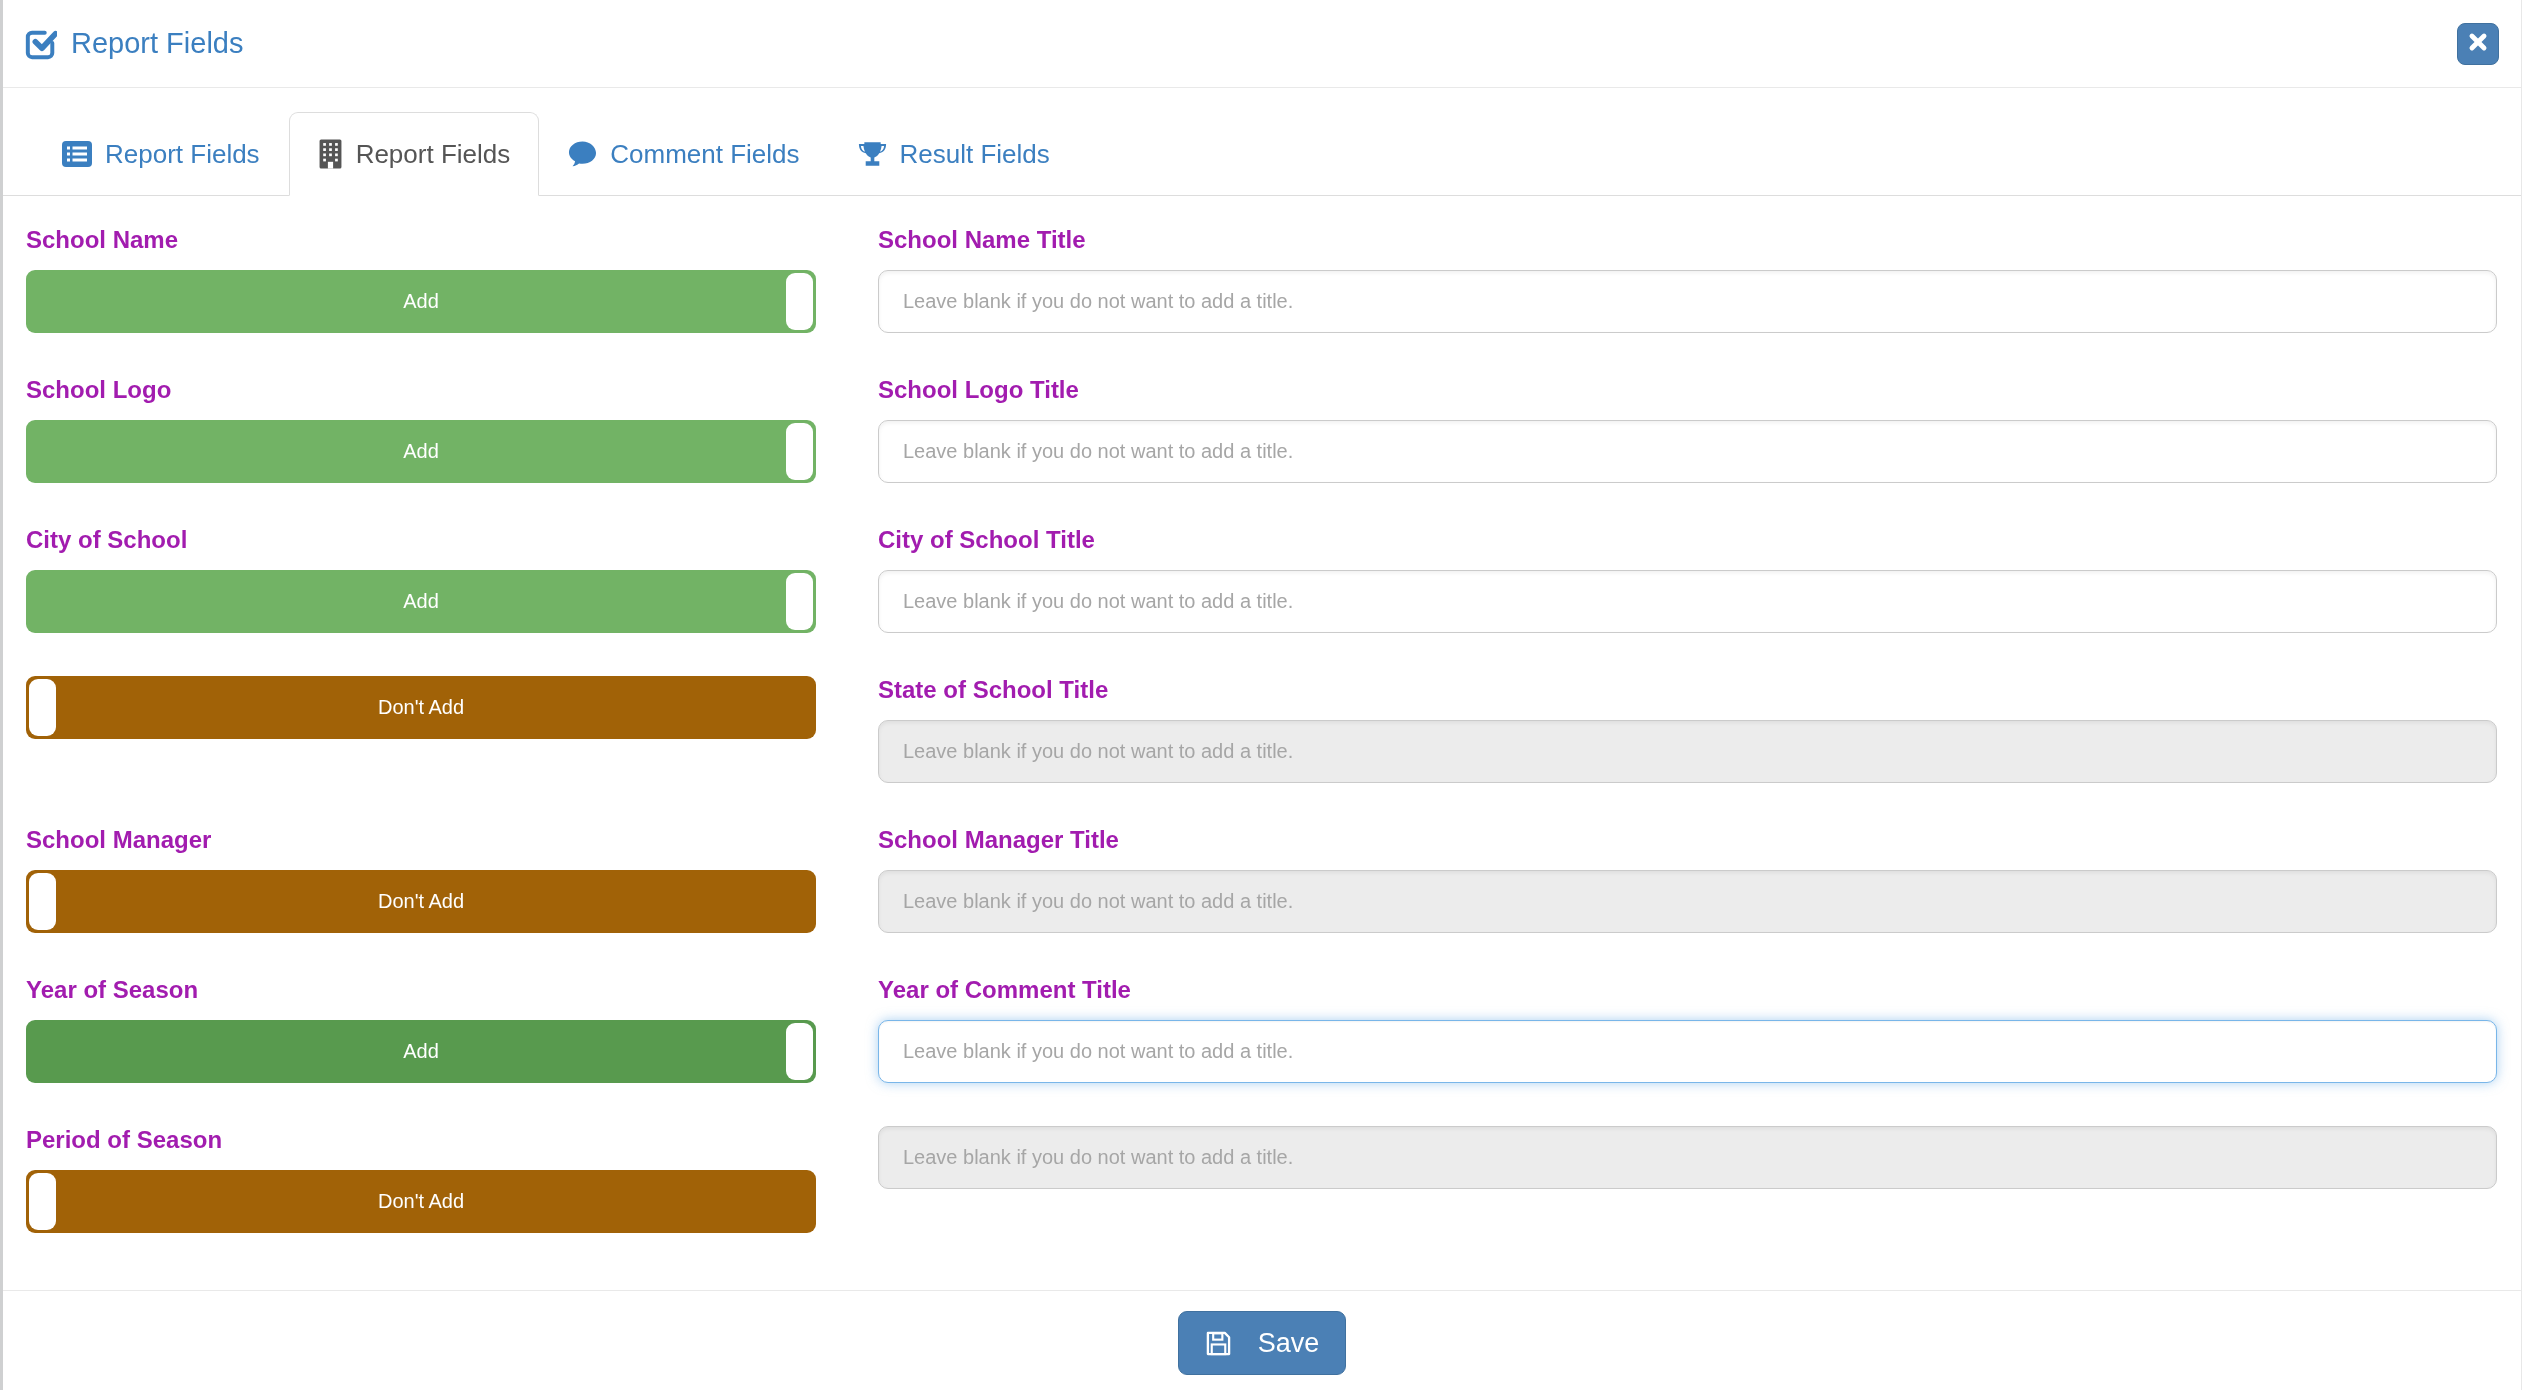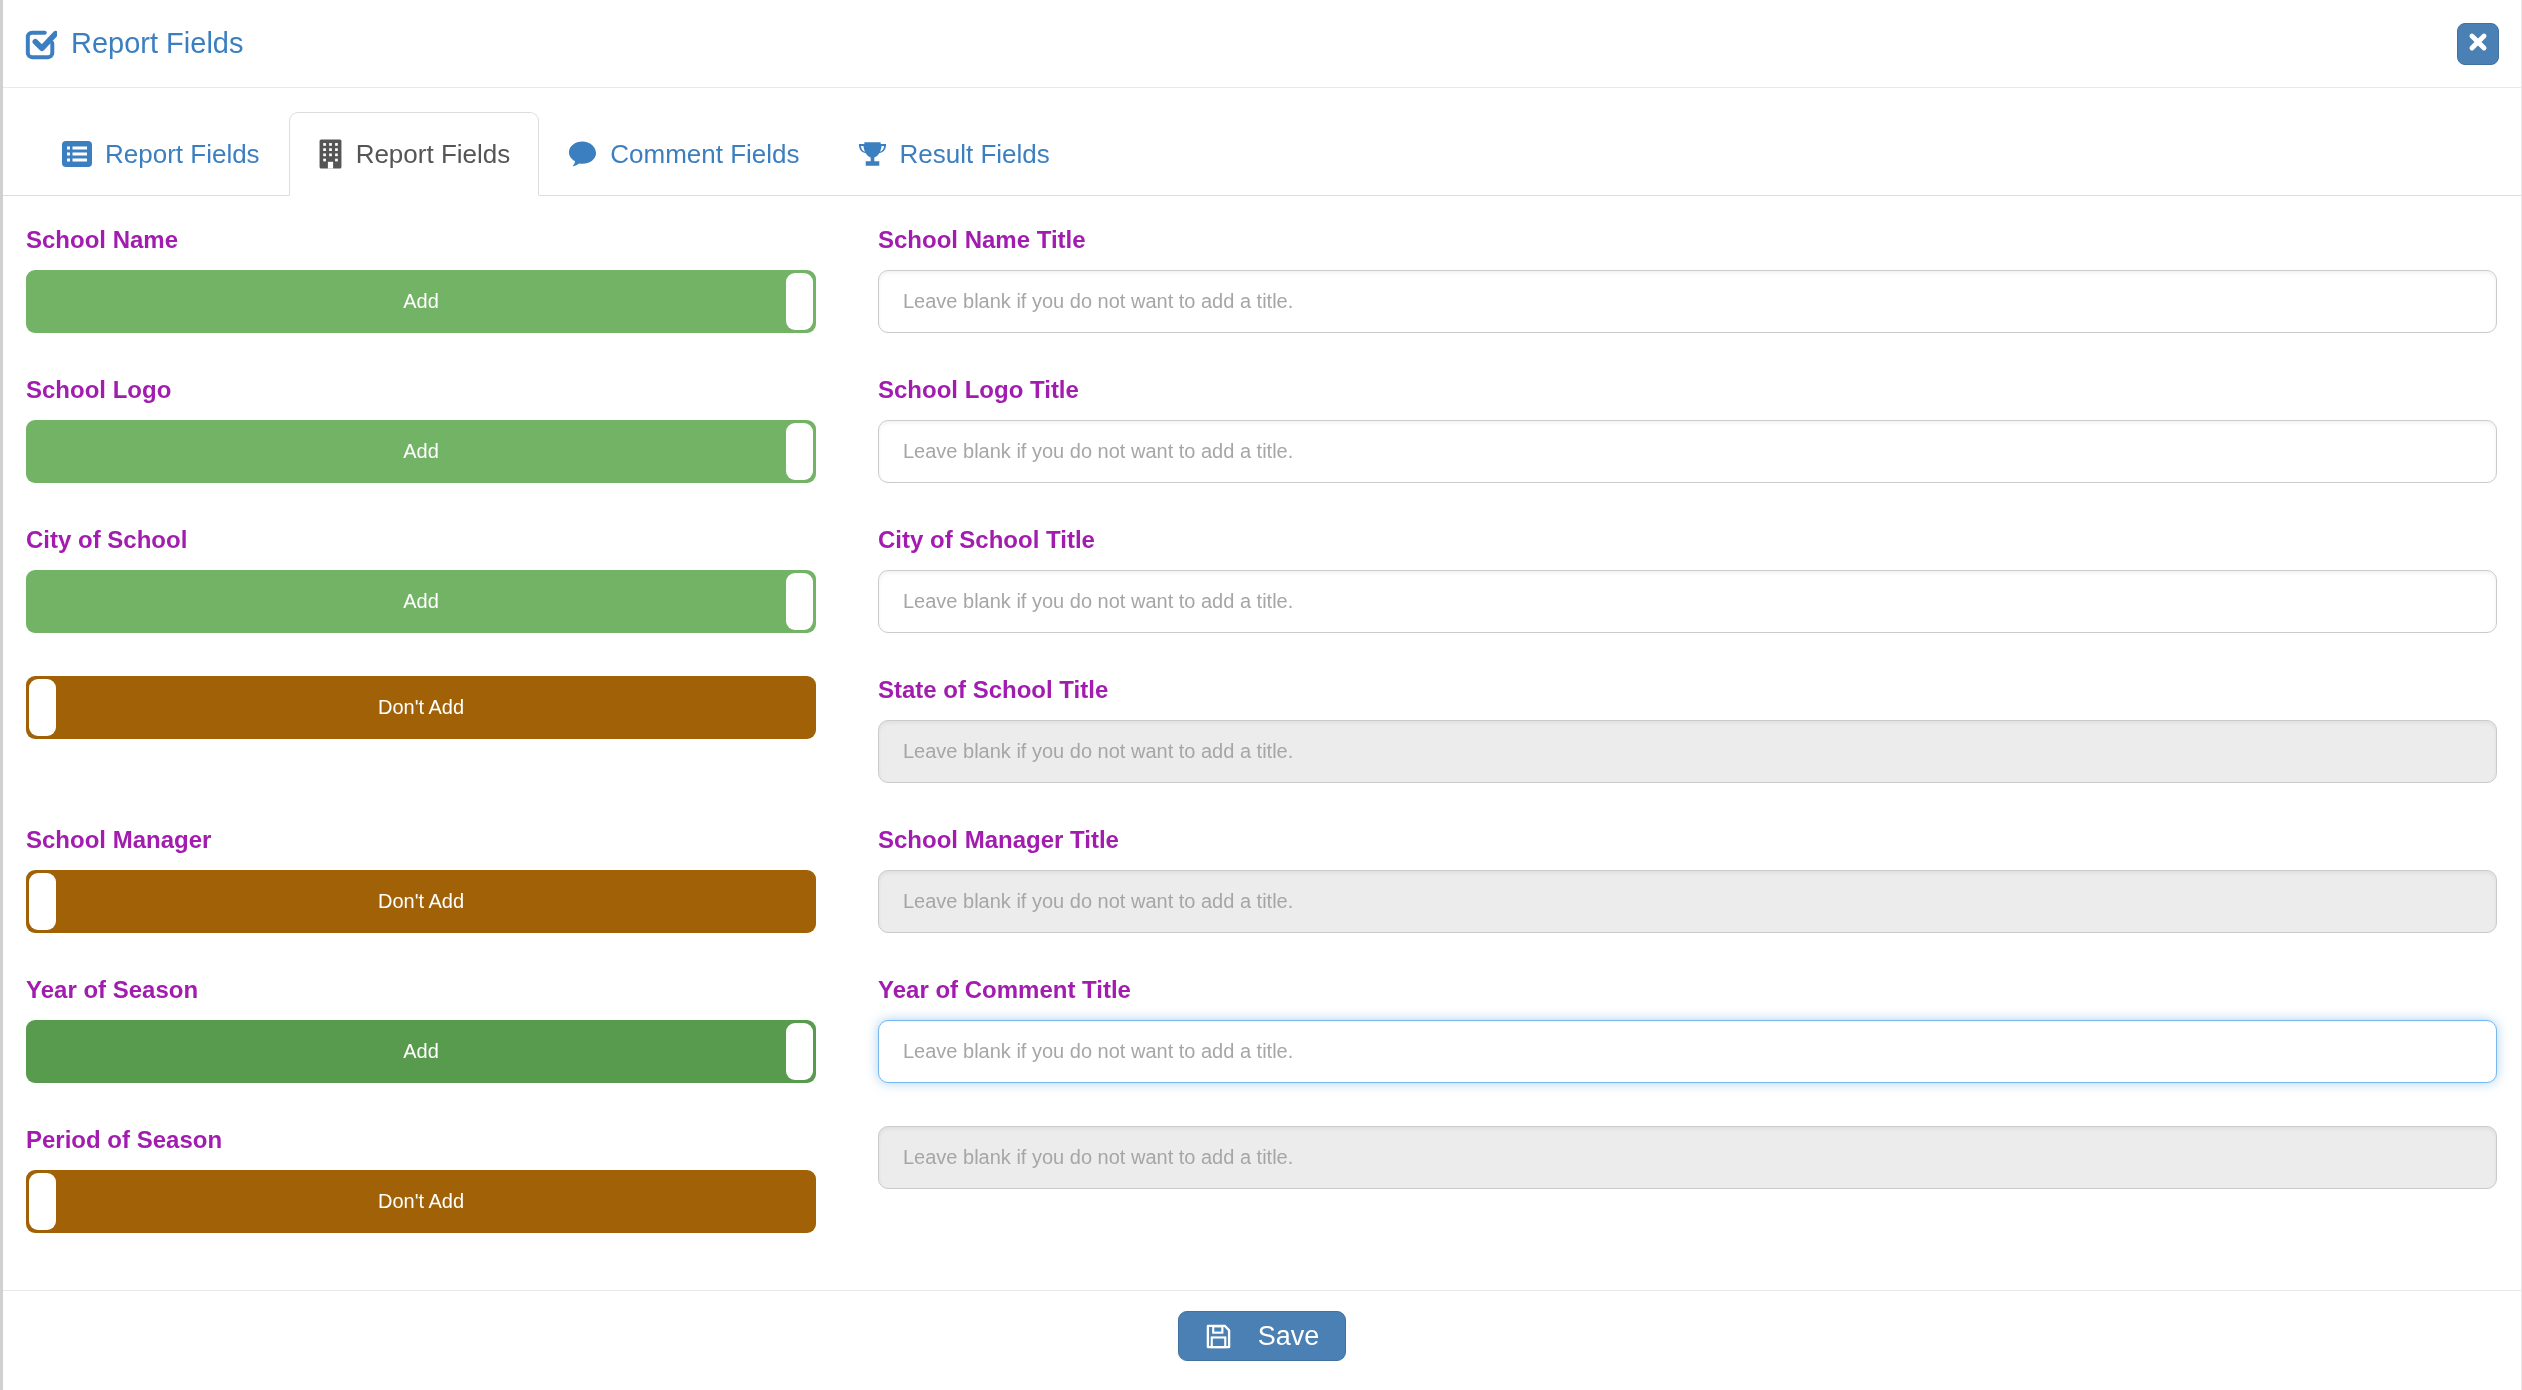--- a/index.html
+++ b/index.html
@@ -70,21 +70,21 @@
   .title-input::placeholder { color:#a6a6a6; }
   .input-disabled { background:#ececec; }
   .input-focused  {
     border-color:#79b6e9;
     box-shadow:inset 0 1px 2px rgba(0,0,0,0.05), 0 0 12px rgba(100,170,230,0.55);
   }
 
   
   .modal-footer { border-top:1px solid #e9e9e9; margin-top:14px; padding-top:20px; text-align:center; }
   .save-btn {
-    display:inline-flex; align-items:center; gap:26px; height:50px; padding:0 26px;
+    display:inline-flex; align-items:center; gap:26px; height:64px; padding:0 26px;
     background:#4b80b5; border:1px solid #40719f; border-radius:9px;
     color:#ffffff; font-size:27px; font-family:inherit; cursor:pointer;
   }
   .save-btn svg { display:block; }
 </style>
 </head>
 <body>
 
 <div class="page">
 

